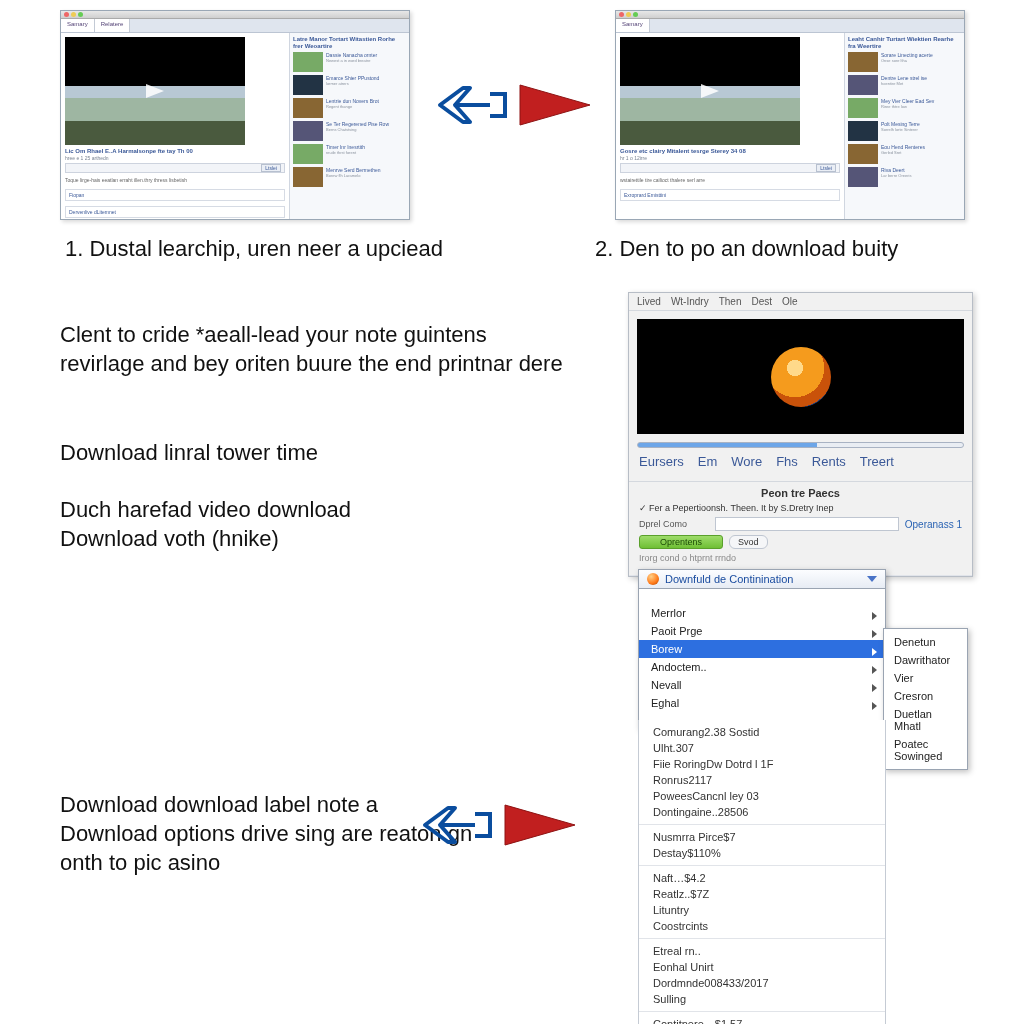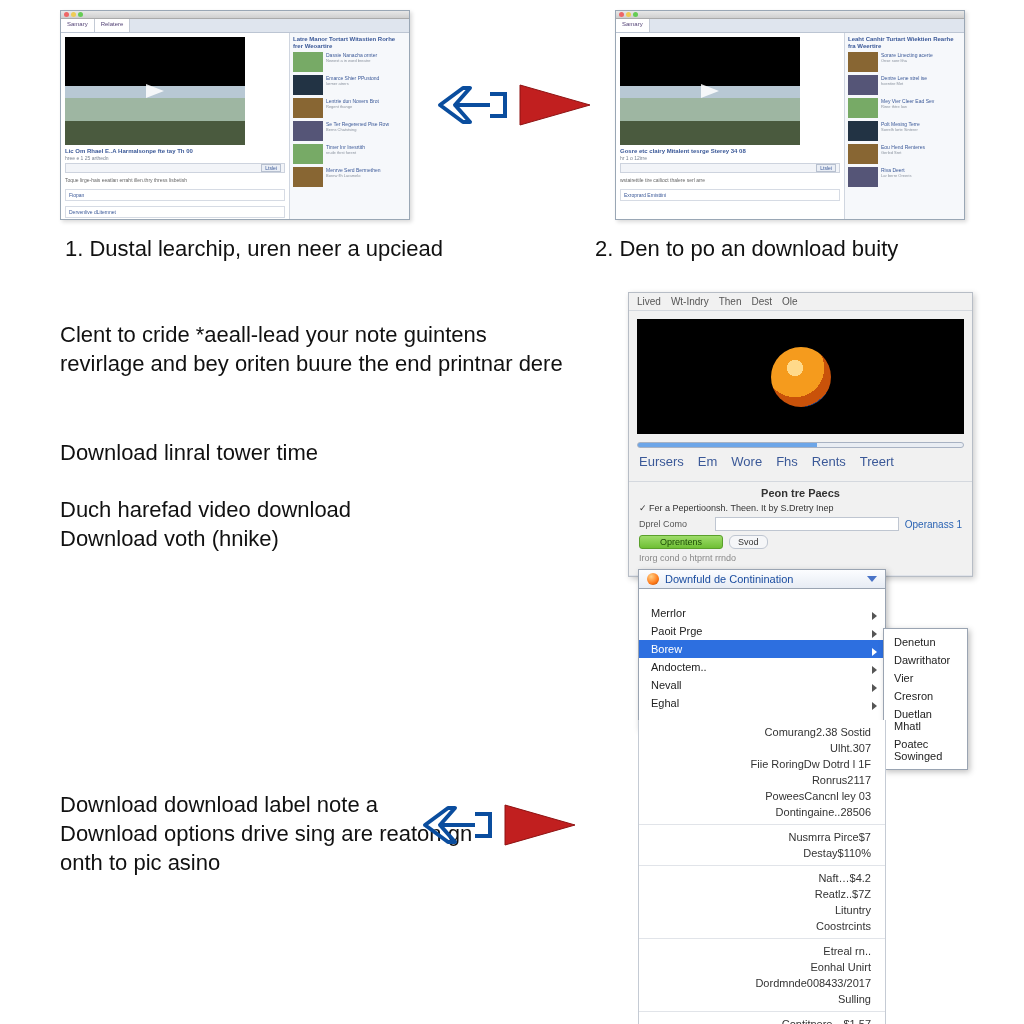--- a/index.html
+++ b/index.html
@@ -125,21 +125,21 @@
   }
   .submenu ul{list-style:none; padding:4px 0;}
   .submenu li{ padding:3px 10px;}
 
   
   .plist{
     position:absolute; left:638px; top:720px; width:248px;
     background:#fff; border:1px solid #c5cbd4; border-top:none;
     font-size:11px; padding:4px 0 8px;
   }
-  .plist .prow{ display:flex; justify-content:flex-end; padding:2px 14px; color:#333;}
+  .plist .prow{ display:flex; justify-content:flex-start; padding:2px 14px; color:#333;}
   .plist hr{ border:none; border-top:1px solid #e1e4e9; margin:4px 0;}
 </style>
 </head>
 <body>
 
 <div id="browser1" class="browser-mini">
   <div class="bm-titlebar">
     <span class="dot r"></span>
       <span class="dot y"></span>
       <span class="dot g"></span>

